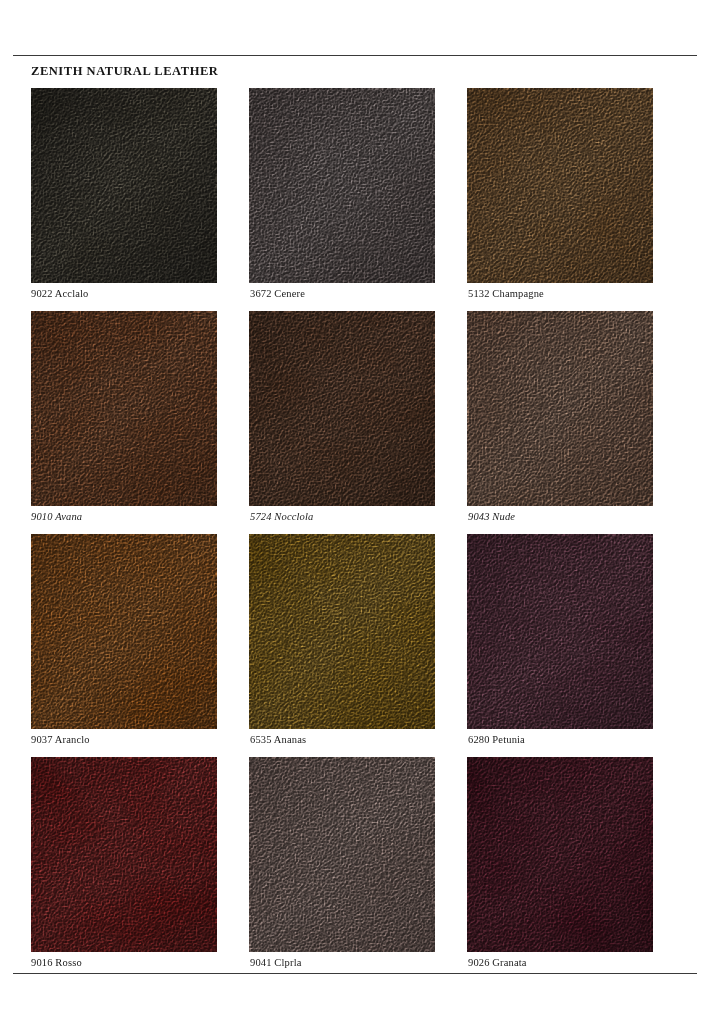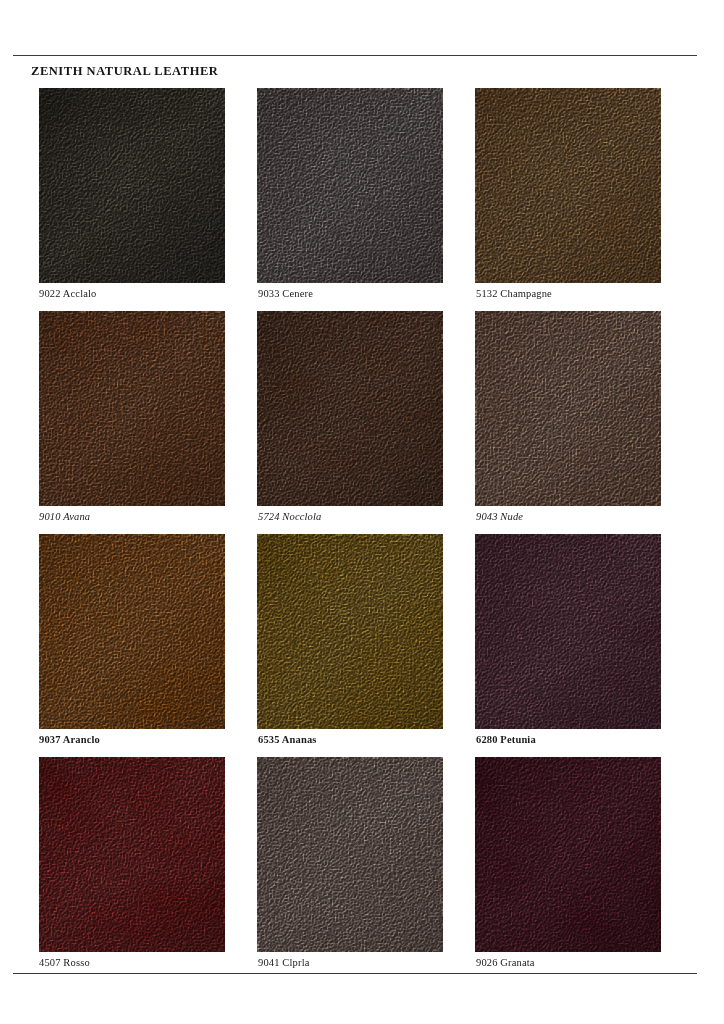--- a/index.html
+++ b/index.html
@@ -40,21 +40,21 @@
     font-family: "Liberation Serif", serif;
     font-weight: bold;
     font-size: 12.5px;
     letter-spacing: 0.55px;
     color: #161616;
     white-space: nowrap;
   }
 
   .grid {
     position: absolute;
-    left: 8px;
+    left: 0;
     top: 88px;
     width: 660px;
   }
 
   .row {
     position: relative;
     height: 223px;
   }
 
   .cell {
@@ -85,21 +85,21 @@
     font-family: "Liberation Serif", serif;
     font-size: 10.5px;
     color: #1b1b1b;
     white-space: nowrap;
     letter-spacing: 0.15px;
   }
 
   
   .row1 .swatch-label { top: 200px; }
   .row2 .swatch-label { top: 200px; font-style: italic; }
-  .row3 .swatch-label { top: 200px; font-weight: bold; }
+  .row3 .swatch-label { top: 200px; }
   .row4 .swatch-label { top: 200px; }
 
   .cell.col1 .swatch-label { left: 1px; }
   .cell.col2 .swatch-label { left: 1px; }
 </style>
 </head>
 <body>
 
 <div class="page">
 
@@ -191,21 +191,21 @@
                 </filter>
               </defs>
               <rect x="0" y="0" width="186" height="195" fill="#9b8d8b"></rect>
               <rect x="0" y="0" width="186" height="195" fill="url(#lth1sheen)" opacity="0.85"></rect>
               <rect x="0" y="0" width="186" height="195" fill="url(#lth1glow)"></rect>
               <rect x="0" y="0" width="186" height="195" filter="url(#lth1wave)" opacity="0.5"></rect>
               <rect x="0" y="0" width="186" height="195" filter="url(#lth1grain)" opacity="0.95"></rect>
               <rect x="0" y="0" width="186" height="195" fill="#7b6e6d" opacity="0.10"></rect>
             </svg>
           </div>
-        <div class="swatch-label">9033 Cenere</div>
+        <div class="swatch-label">3672 Cenere</div>
       </div>
       <div class="cell col2">
         <div class="swatch">
             <svg viewBox="0 0 186 195" preserveAspectRatio="none">
               <defs>
                 <linearGradient id="lth2sheen" x1="0" y1="0" x2="1" y2="1">
                   <stop offset="0%" stop-color="#9a6a36"></stop>
                   <stop offset="28%" stop-color="#c08a4f"></stop>
                   <stop offset="50%" stop-color="#d9a76b"></stop>
                   <stop offset="72%" stop-color="#c08a4f"></stop>
@@ -560,21 +560,21 @@
                 </filter>
               </defs>
               <rect x="0" y="0" width="186" height="195" fill="#b22a2a"></rect>
               <rect x="0" y="0" width="186" height="195" fill="url(#lth9sheen)" opacity="0.85"></rect>
               <rect x="0" y="0" width="186" height="195" fill="url(#lth9glow)"></rect>
               <rect x="0" y="0" width="186" height="195" filter="url(#lth9wave)" opacity="0.5"></rect>
               <rect x="0" y="0" width="186" height="195" filter="url(#lth9grain)" opacity="0.95"></rect>
               <rect x="0" y="0" width="186" height="195" fill="#8a1b1d" opacity="0.10"></rect>
             </svg>
           </div>
-        <div class="swatch-label">4507 Rosso</div>
+        <div class="swatch-label">9016 Rosso</div>
       </div>
       <div class="cell col1">
         <div class="swatch">
             <svg viewBox="0 0 186 195" preserveAspectRatio="none">
               <defs>
                 <linearGradient id="lth10sheen" x1="0" y1="0" x2="1" y2="1">
                   <stop offset="0%" stop-color="#a88a84"></stop>
                   <stop offset="28%" stop-color="#c2a49c"></stop>
                   <stop offset="50%" stop-color="#d7bcb4"></stop>
                   <stop offset="72%" stop-color="#c2a49c"></stop>

